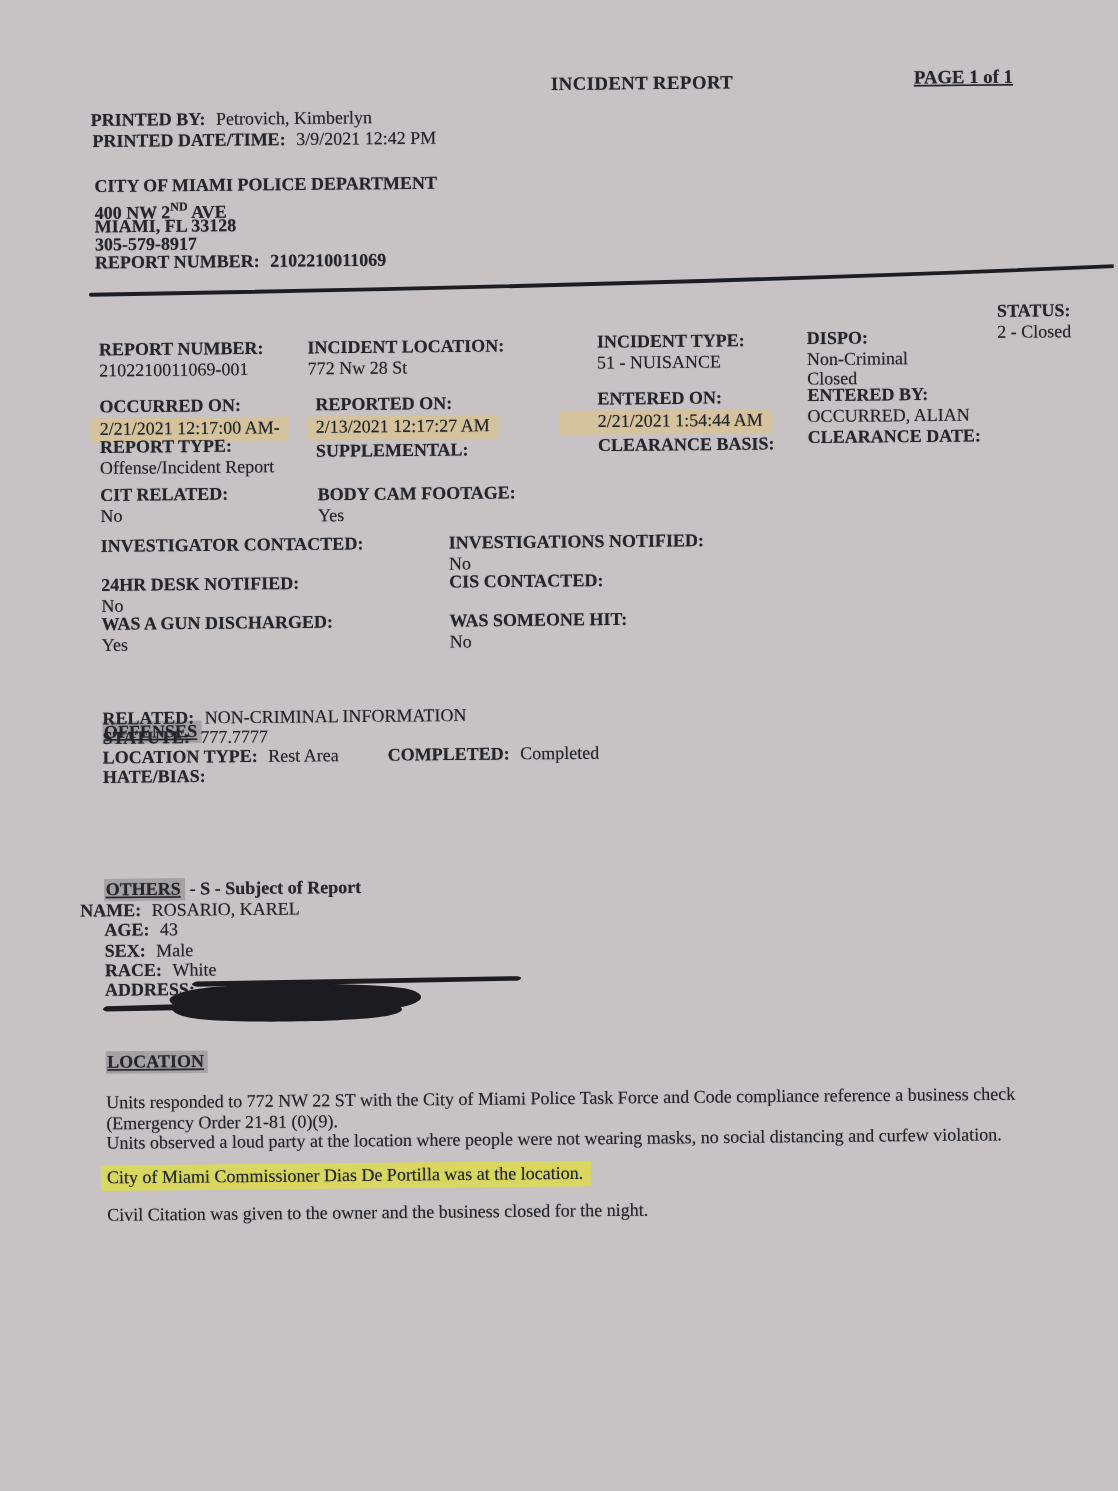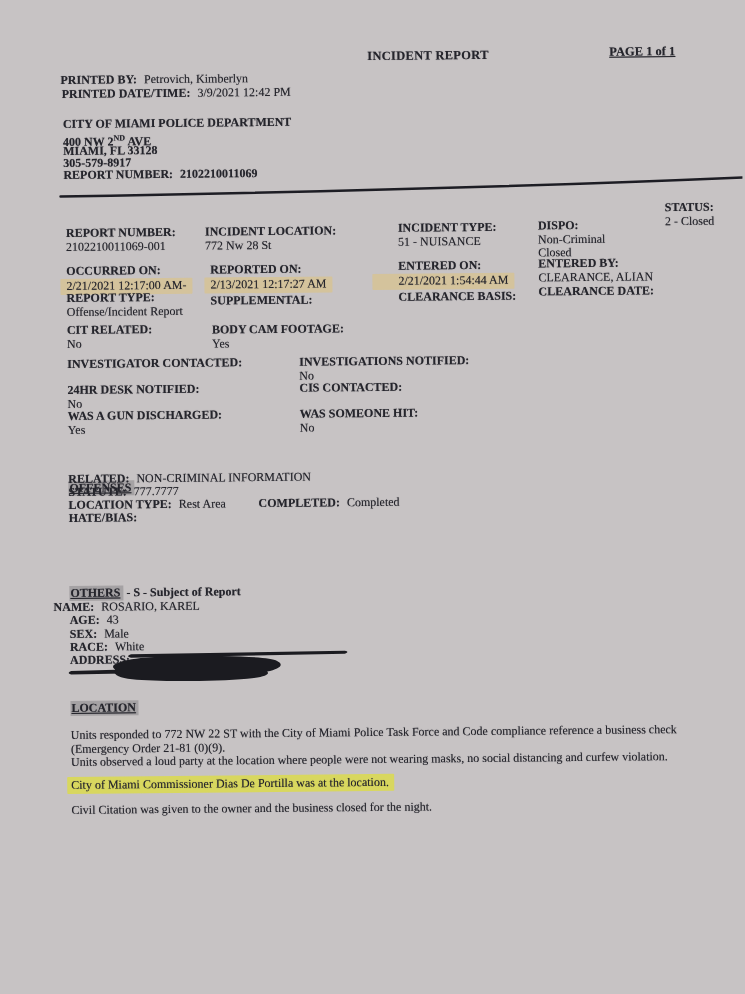--- a/index.html
+++ b/index.html
@@ -100,21 +100,21 @@
   <div class="abs cell" style="left:212px;top:262px;">
     <div class="lbl">REPORTED ON:</div>
     <span class="val hl-tan">2/13/2021 12:17:27 AM</span>
   </div>
   <div class="abs cell" style="left:400px;top:260px;">
     <div class="lbl">ENTERED ON:</div>
     <span class="val hl-tan wideleft">2/21/2021 1:54:44 AM</span>
   </div>
   <div class="abs cell" style="left:540px;top:259px;">
     <div class="lbl">ENTERED BY:</div>
-    <div class="val">CLEARANCE, ALIAN</div>
+    <div class="val">OCCURRED, ALIAN</div>
   </div>
 
   <div class="abs cell" style="left:68px;top:289px;">
     <div class="lbl">REPORT TYPE:</div>
     <div class="val">Offense/Incident Report</div>
   </div>
   <div class="abs cell" style="left:212px;top:293px;">
     <div class="lbl">SUPPLEMENTAL:</div>
   </div>
   <div class="abs cell" style="left:400px;top:291px;">

